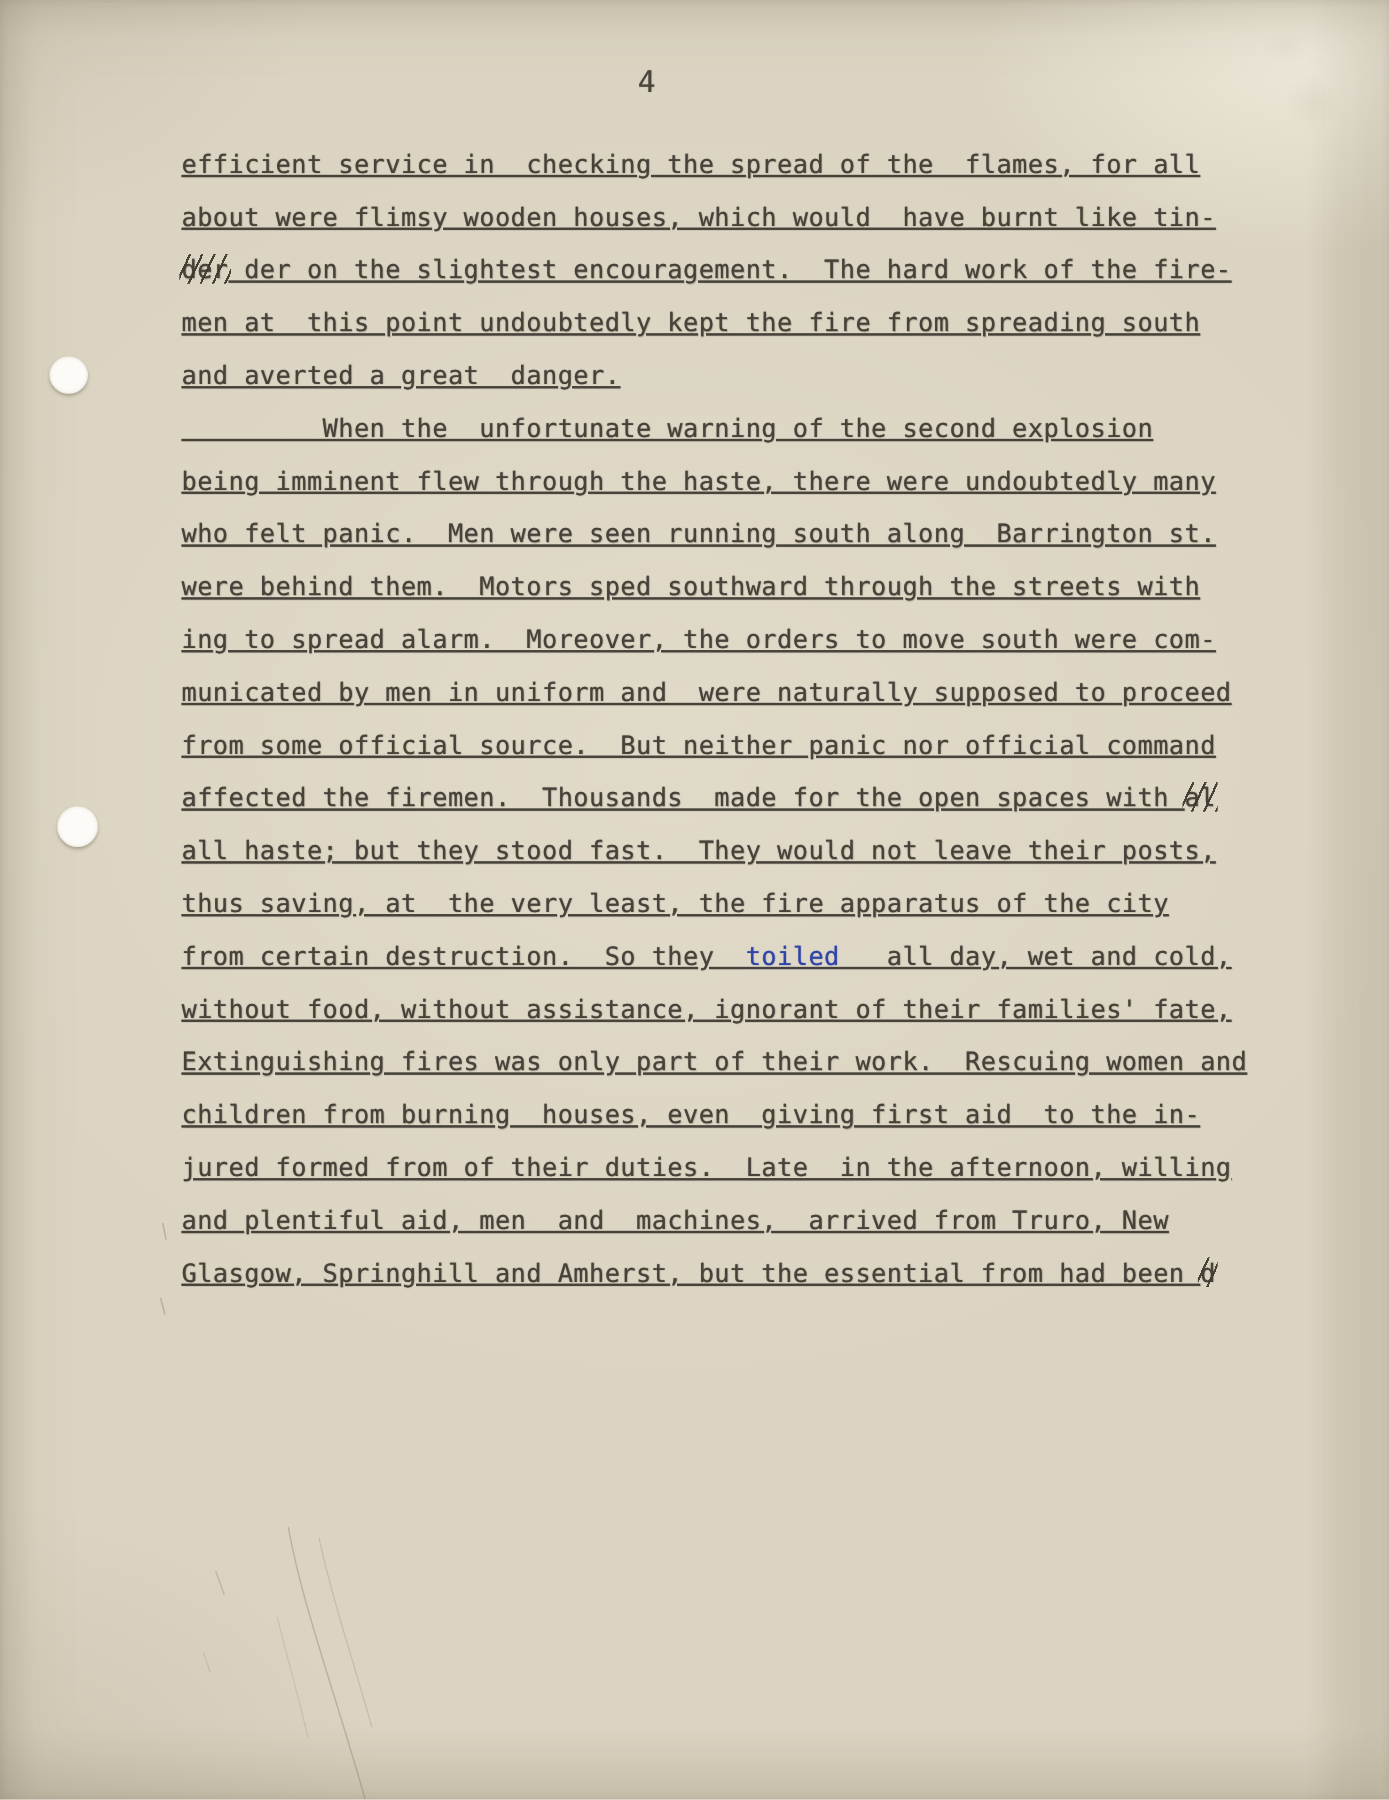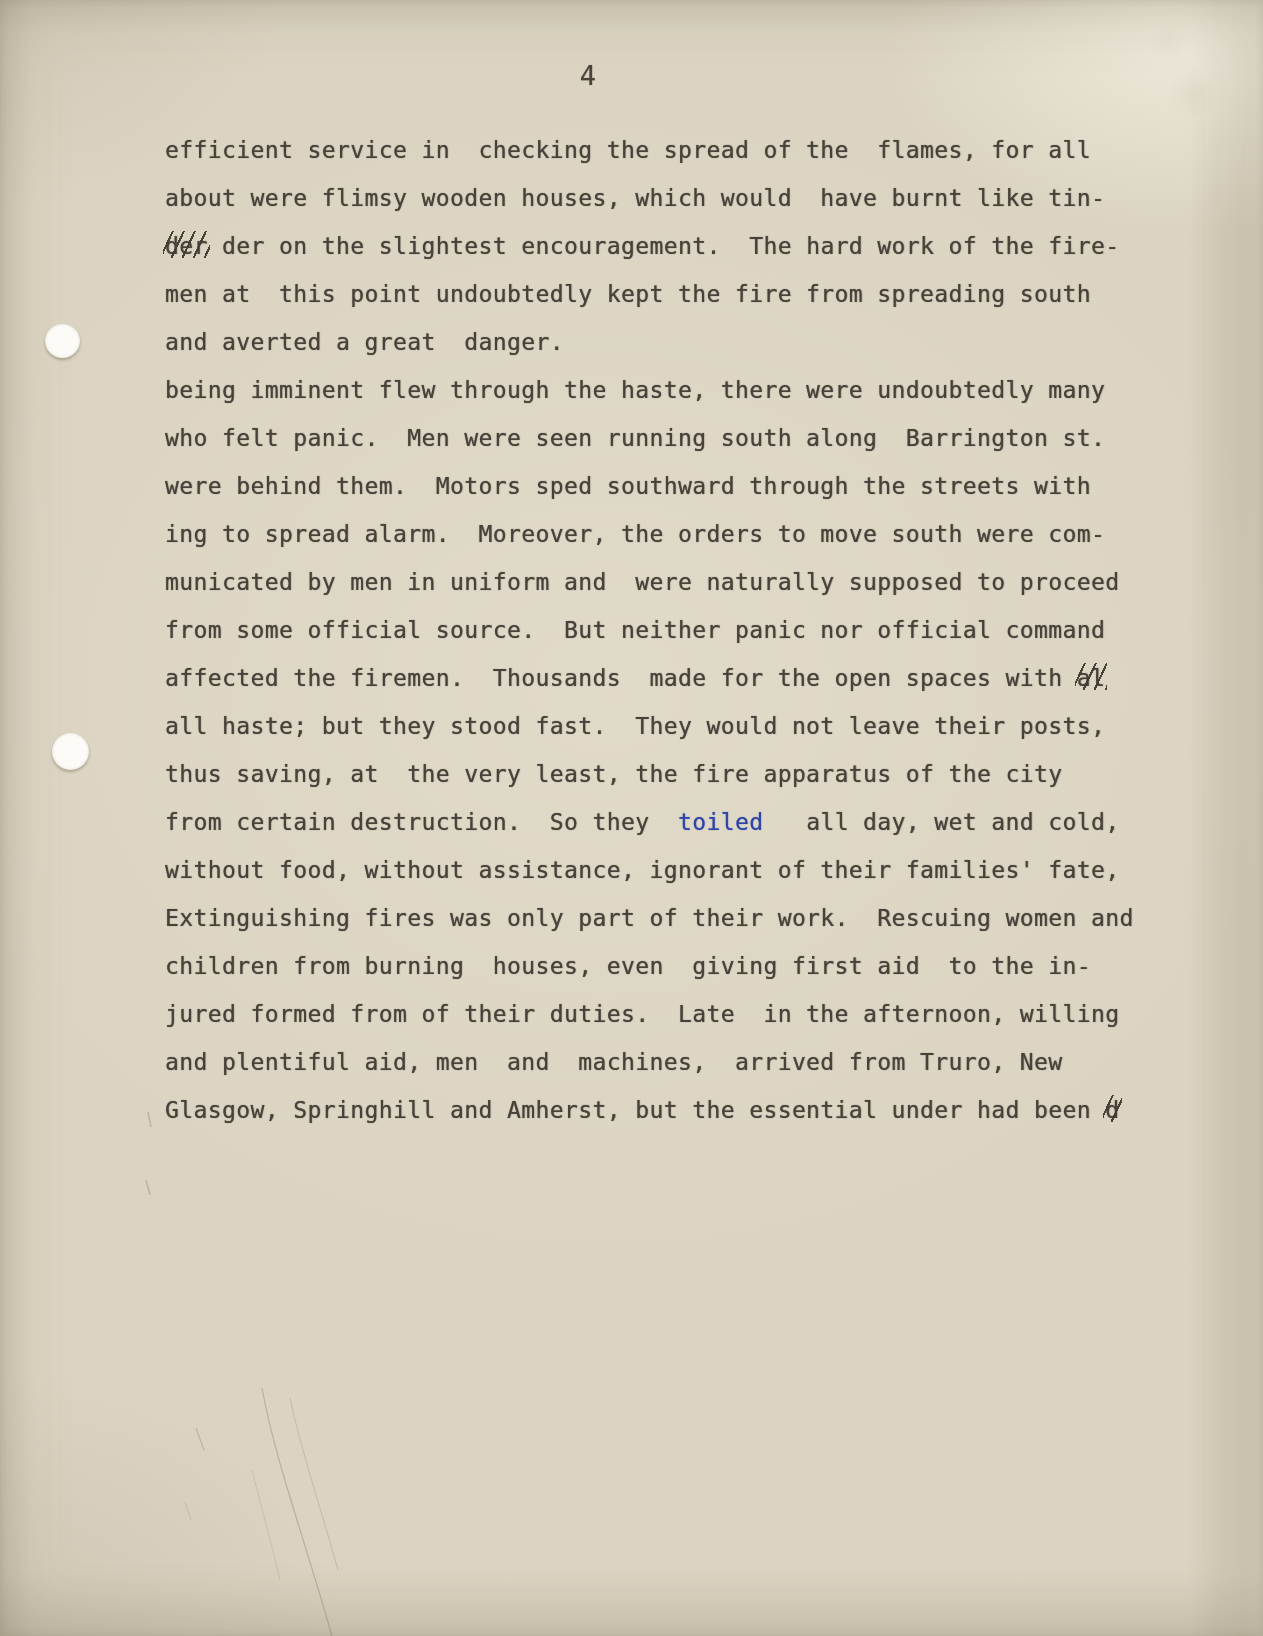--- a/index.html
+++ b/index.html
@@ -40,21 +40,21 @@
     position: absolute;
     top: 126px;
     left: 165px;
     width: 1020px;
     font-size: 23px;
     letter-spacing: 0.4px;
     line-height: 48px;
     color: #46423a;
     text-shadow: 0 0 1px rgba(58,54,44,0.55), 0.6px 0.4px 1px rgba(58,54,44,0.30);
   }
-  .line { white-space: pre; height: 48px; }
+  .line { white-space: pre; height: 48px; text-decoration: underline; }
   .blue {
     color: #2e44a6;
     text-shadow: 0 0 1px rgba(46,68,166,0.55), 0.5px 0.4px 1px rgba(46,68,166,0.25);
     text-align: center;
   }
   .struck { position: relative; display: inline-block; }
   .struck::after {
     content: "";
     position: absolute;
     left: -2px; right: -2px; top: 9px; bottom: 12px;
@@ -81,36 +81,37 @@
 
   <div class="hole hole-1"></div>
   <div class="hole hole-2"></div>
 
   <div class="body-text">
       <div class="line"><span>efficient service in  checking the spread of the  flames, for all</span></div>
       <div class="line"><span>about were flimsy wooden houses, which would  have burnt like tin-</span></div>
       <div class="line"><span class="struck">der</span><span> der on the slightest encouragement.  The hard work of the fire-</span></div>
       <div class="line"><span>men at  this point undoubtedly kept the fire from spreading south</span></div>
       <div class="line"><span>and averted a great  danger.</span></div>
+      <div class="line"><span>         When the  unfortunate warning of the second explosion</span></div>
       <div class="line"><span>being imminent flew through the haste, there were undoubtedly many</span></div>
       <div class="line"><span>who felt panic.  Men were seen running south along  Barrington st.</span></div>
       <div class="line"><span>were behind them.  Motors sped southward through the streets with</span></div>
       <div class="line"><span>ing to spread alarm.  Moreover, the orders to move south were com-</span></div>
       <div class="line"><span>municated by men in uniform and  were naturally supposed to proceed</span></div>
       <div class="line"><span>from some official source.  But neither panic nor official command</span></div>
       <div class="line"><span>affected the firemen.  Thousands  made for the open spaces with </span><span class="struck">al</span></div>
       <div class="line"><span>all haste; but they stood fast.  They would not leave their posts,</span></div>
       <div class="line"><span>thus saving, at  the very least, the fire apparatus of the city</span></div>
       <div class="line"><span>from certain destruction.  So they  </span><span class="blue">toiled</span><span>   all day, wet and cold,</span></div>
       <div class="line"><span>without food, without assistance, ignorant of their families' fate,</span></div>
       <div class="line"><span>Extinguishing fires was only part of their work.  Rescuing women and</span></div>
       <div class="line"><span>children from burning  houses, even  giving first aid  to the in-</span></div>
       <div class="line"><span>jured formed from of their duties.  Late  in the afternoon, willing</span></div>
       <div class="line"><span>and plentiful aid, men  and  machines,  arrived from Truro, New</span></div>
-      <div class="line"><span>Glasgow, Springhill and Amherst, but the essential under had been </span><span class="struck">d</span></div>
+      <div class="line"><span>Glasgow, Springhill and Amherst, but the essential from had been </span><span class="struck">d</span></div>
     </div>
 
   <svg class="creases" width="1263" height="1636" viewBox="0 0 1263 1636">
     <path d="M 262 1388 C 275 1460, 305 1540, 332 1636" fill="none" stroke="rgba(105,95,75,0.28)" stroke-width="1.3"></path>
     <path d="M 290 1398 C 302 1455, 320 1505, 338 1570" fill="none" stroke="rgba(105,95,75,0.20)" stroke-width="1.1"></path>
     <path d="M 252 1470 C 262 1510, 272 1545, 280 1580" fill="none" stroke="rgba(105,95,75,0.16)" stroke-width="1"></path>
     <path d="M 196 1428 l 8 22" fill="none" stroke="rgba(105,95,75,0.25)" stroke-width="1.2"></path>
     <path d="M 185 1502 l 6 18" fill="none" stroke="rgba(105,95,75,0.18)" stroke-width="1"></path>
     <path d="M 148 1112 l 3 15" fill="none" stroke="rgba(105,95,75,0.30)" stroke-width="1.4"></path>
     <path d="M 146 1180 l 4 15" fill="none" stroke="rgba(105,95,75,0.30)" stroke-width="1.4"></path>

